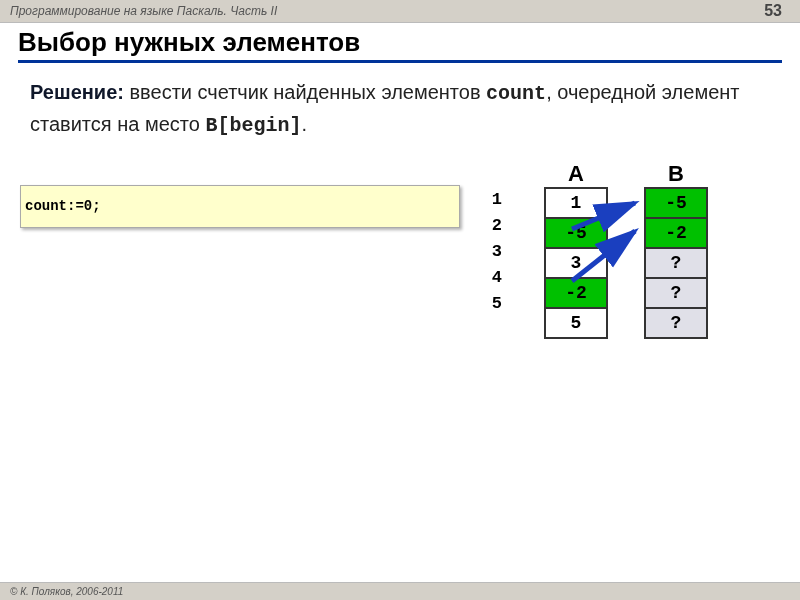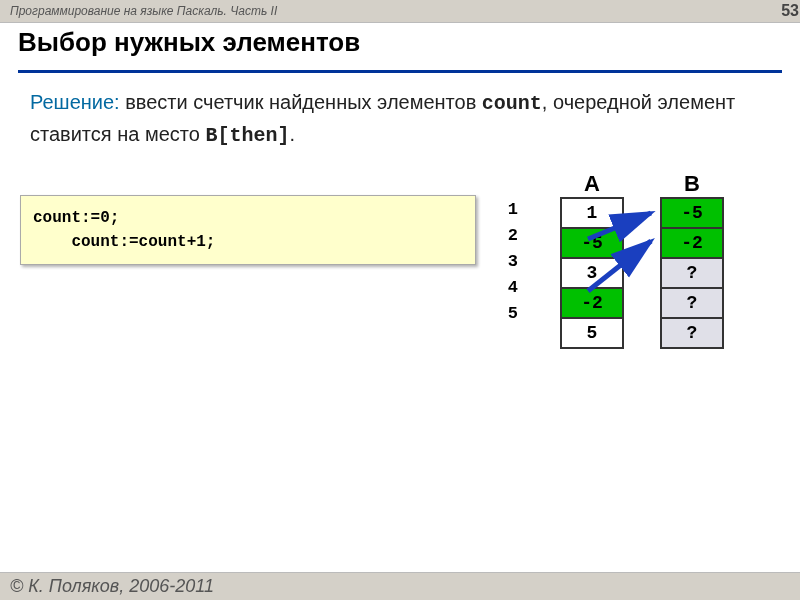--- a/index.html
+++ b/index.html
@@ -10,72 +10,72 @@
     font-family: Arial, Helvetica, sans-serif;
     background: #fff;
     position: relative;
     overflow: hidden;
   }
   .topbar {
     display: flex;
     justify-content: space-between;
     align-items: center;
     background: #d4d0c8;
-    padding: 2px 1px 2px 10px;
+    padding: 2px 18px 2px 10px;
     font-style: italic;
     color: #555;
     font-size: 12px;
     border-bottom: 1px solid #bbb;
     height: 18px;
   }
   .pagenum {
     font-weight: bold;
     font-style: normal;
     font-size: 16px;
     color: #444;
   }
   .titleblock {
     padding: 4px 18px 2px 18px;
   }
   .title {
     font-size: 26px;
     font-weight: bold;
     color: #000;
     border-bottom: 3px solid #003399;
-    padding-bottom: 12px;
+    padding-bottom: 2px;
   }
   .descr {
     padding: 12px 30px 10px 30px;
     font-size: 20px;
     line-height: 1.5;
     color: #222;
   }
   .solution-label {
-    color: #0369a1;
-    font-weight: normal;
+    color: #0f172a;
+    font-weight: bold;
   }
   .mono {
     font-family: "Courier New", monospace;
     font-weight: bold;
   }
   .content {
     display: flex;
     gap: 20px;
     padding: 10px 20px 0 20px;
     align-items: flex-start;
   }
   .codebox {
     background: #ffffcc;
     border: 1px solid #aaa;
     box-shadow: 2px 2px 3px rgba(0,0,0,0.3);
     font-family: "Courier New", monospace;
-    font-size: 16px;
+    font-size: 14px;
     font-weight: bold;
     color: #000;
-    padding: 10px 12px;
+    padding: 10px 4px;
     line-height: 1.5;
     width: 430px;
     margin-top: 24px;
   }
   .codebox .boxed {
     display: inline-block;
     border: 2px solid #c00000;
     padding: 0 4px;
     line-height: 1.2;
   }
@@ -136,45 +136,44 @@
   }
   .footer {
     position: absolute;
     bottom: 0;
     left: 0;
     right: 0;
     background: #d4d0c8;
     padding: 3px 10px;
     font-style: italic;
     color: #555;
-    font-size: 18px;
+    font-size: 10px;
     border-top: 1px solid #bbb;
   }
 </style>
 </head>
 <body>
 
 <div class="topbar">
   <span>Программирование на языке Паскаль. Часть II</span>
   <span class="pagenum">53</span>
 </div>
 
 <div class="titleblock">
   <div class="title">Выбор нужных элементов</div>
 </div>
 
 <div class="descr">
-  <span class="solution-label">Решение:</span><span> ввести счетчик найденных элементов </span><span class="mono">count</span><span>, очередной элемент ставится на место </span><span class="mono">B[then]</span><span>.</span>
+  <span class="solution-label">Решение:</span><span> ввести счетчик найденных элементов </span><span class="mono">count</span><span>, очередной элемент ставится на место </span><span class="mono">B[begin]</span><span>.</span>
 </div>
 
 <div class="content">
 
   <div class="codebox">
     <div>count:=0;</div>
-    <div style="white-space:pre">    count:=count+1;</div>
   </div>
 
   <div class="diagram">
     <div class="idxcol" id="idxcol">
         <div class="idx">1</div>
         <div class="idx">2</div>
         <div class="idx">3</div>
         <div class="idx">4</div>
         <div class="idx">5</div>
       </div>

